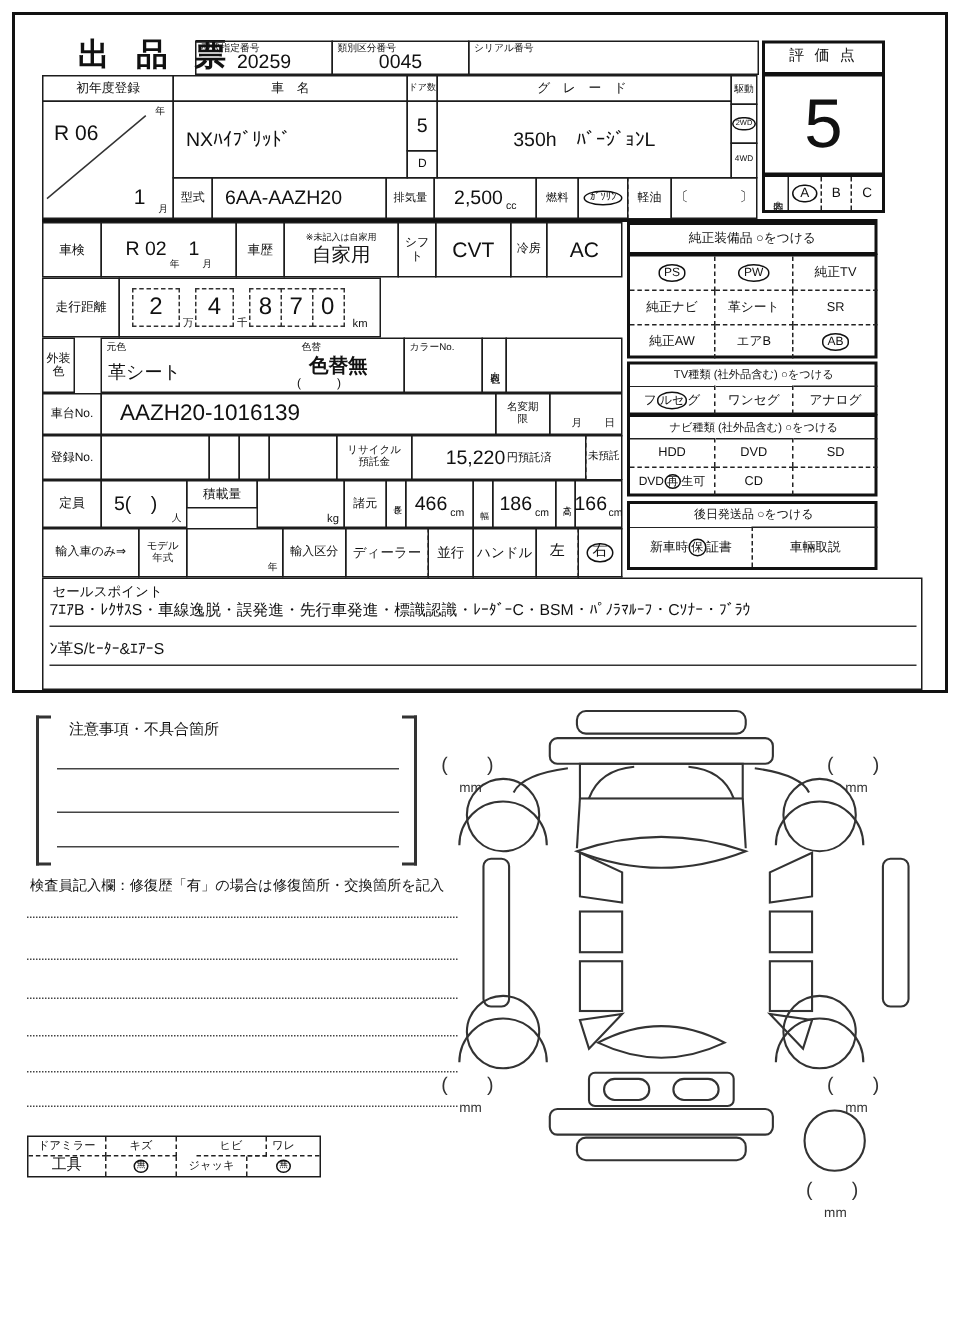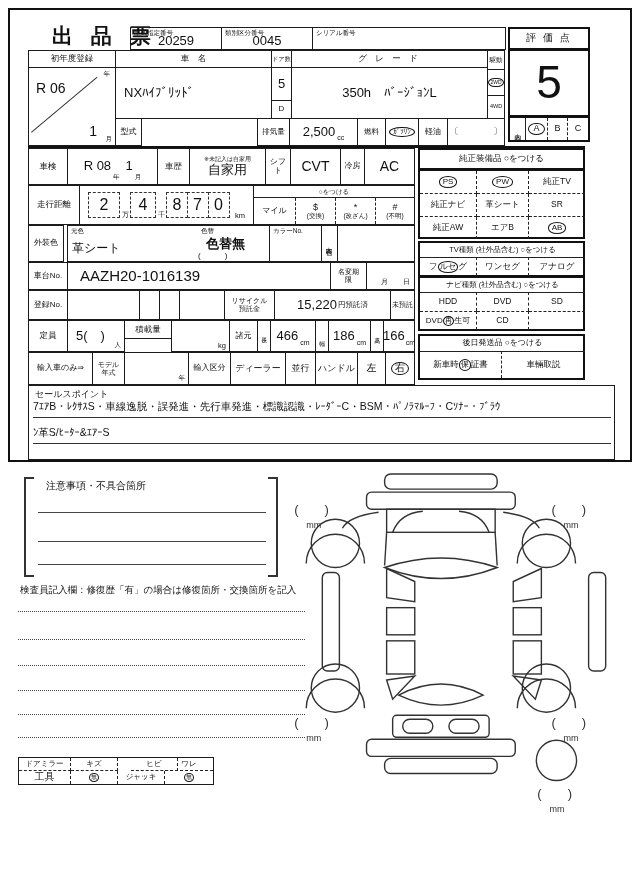--- a/index.html
+++ b/index.html
@@ -71,40 +71,41 @@
   <div class="abs b cell" style="left:271px;top:100px;width:21px;height:19px;font-size:8px">D</div>
   <div class="abs b cell hdr" style="left:291px;top:50px;width:197px;height:18px;letter-spacing:3px">グ レ ー ド</div>
   <div class="abs b cell" style="left:291px;top:67px;width:197px;height:52px;font-size:13px">350h　ﾊﾞｰｼﾞｮﾝL</div>
   <div class="abs b cell" style="left:487px;top:50px;width:18px;height:20px;font-size:6.5px">駆動</div>
   <div class="abs b cell" style="left:487px;top:69px;width:18px;height:27px">
       <span class="circ" style="font-size:5px;padding:1px">2WD</span>
     </div>
   <div class="abs b cell" style="left:487px;top:95px;width:18px;height:24px;font-size:5.5px">4WD</div>
 
   <div class="abs b cell" style="left:115px;top:118px;width:27px;height:28px;font-size:8px">型式</div>
+  <div class="abs b cell left" style="left:141px;top:118px;width:117px;height:28px;font-size:13px;padding-left:8px">6AA-AAZH20</div>
   <div class="abs b cell" style="left:257px;top:118px;width:33px;height:28px;font-size:7.5px">排気量</div>
   <div class="abs b cell" style="left:289px;top:118px;width:69px;height:28px">
     <span style="font-size:13px">2,500</span>
     <span style="font-size:7px;align-self:flex-end;margin:0 0 3px 2px">cc</span>
   </div>
   <div class="abs b cell" style="left:357px;top:118px;width:29px;height:28px;font-size:7.5px">燃料</div>
   <div class="abs b cell" style="left:385px;top:118px;width:34px;height:28px">
       <span class="circ" style="font-size:7px">ｶﾞｿﾘﾝ</span>
     </div>
   <div class="abs b cell dl" style="left:418px;top:118px;width:30px;height:28px;font-size:8px">軽油</div>
   <div class="abs b cell" style="left:447px;top:118px;width:58px;height:28px;font-size:9px;justify-content:space-between;padding:0 2px">
     <span>〔</span>
     <span>〕</span>
   </div>
 
   <div class="abs" style="left:28px;top:145.5px;width:557px;border-top:2px solid #111"></div>
 
   <div class="abs b cell" style="left:28px;top:148px;width:40px;height:37px;font-size:8.5px">車検</div>
   <div class="abs b cell" style="left:67px;top:148px;width:91px;height:37px">
-    <span style="font-size:13px">R 08</span>
+    <span style="font-size:13px">R 02</span>
     <span style="font-size:6.5px;align-self:flex-end;margin:0 6px 4px 2px">年</span>
     <span style="font-size:13px">1</span>
     <span style="font-size:6.5px;align-self:flex-end;margin:0 0 4px 2px">月</span>
   </div>
   <div class="abs b cell" style="left:157px;top:148px;width:33px;height:37px;font-size:8.5px">車歴</div>
   <div class="abs b cell colm" style="left:189px;top:148px;width:77px;height:37px">
     <span style="font-size:6px">※未記入は自家用</span>
     <span style="font-size:13px">自家用</span>
   </div>
   <div class="abs b cell" style="left:265px;top:148px;width:26px;height:37px;font-size:8px">シフト</div>
@@ -116,38 +117,22 @@
   <div class="abs b" style="left:79px;top:185px;width:175px;height:40px">
     <div class="abs digit" style="left:8px;top:6px;width:32px">2</div>
     <span class="abs" style="left:42px;top:24px;font-size:7px">万</span>
     <div class="abs digit" style="left:50px;top:6px;width:26px">4</div>
     <span class="abs" style="left:78px;top:24px;font-size:7px">千</span>
     <div class="abs digit" style="left:86px;top:6px;width:22px">8</div>
     <div class="abs digit" style="left:107px;top:6px;width:22px;border-left:none">7</div>
     <div class="abs digit" style="left:128px;top:6px;width:22px;border-left:none">0</div>
     <span class="abs" style="left:155px;bottom:4px;font-size:7.5px">km</span>
   </div>
-  <div class="abs b" style="left:253px;top:185px;width:162px;height:40px">
-    <div class="abs cell" style="left:0;top:0;width:160px;height:12px;border-bottom:1px solid #222;font-size:6.5px">○をつける</div>
-    <div class="abs cell" style="left:0;top:12px;width:41px;height:26px;font-size:8px">マイル</div>
-    <div class="abs cell colm" style="left:41px;top:12px;width:40px;height:26px;border-left:1px dashed #222">
-      <span style="font-size:9px">$</span>
-      <span style="font-size:6.5px">(交換)</span>
-    </div>
-    <div class="abs cell colm" style="left:81px;top:12px;width:40px;height:26px;border-left:1px dashed #222">
-      <span style="font-size:9px">*</span>
-      <span style="font-size:6.5px">(改ざん)</span>
-    </div>
-    <div class="abs cell colm" style="left:121px;top:12px;width:39px;height:26px;border-left:1px dashed #222">
-      <span style="font-size:9px">#</span>
-      <span style="font-size:6.5px">(不明)</span>
-    </div>
-  </div>
-
-  <div class="abs b cell" style="left:28px;top:225px;width:36px;height:37px;font-size:8px">外装色</div>
+
+  <div class="abs b cell" style="left:28px;top:225px;width:22px;height:37px;font-size:8px">外装色</div>
   <div class="abs b" style="left:67px;top:225px;width:203px;height:37px">
     <span class="tl">元色</span>
     <span class="abs" style="left:4px;top:14px;font-size:12px">革シート</span>
     <span class="abs" style="left:133px;top:1px;font-size:6.5px">色替</span>
     <span class="abs" style="left:138px;top:9px;font-size:13px;font-weight:bold">色替無</span>
     <span class="abs" style="left:130px;bottom:0;font-size:8px">(　　　)</span>
   </div>
   <div class="abs b" style="left:269px;top:225px;width:53px;height:37px">
     <span class="tl">カラーNo.</span>
   </div>

